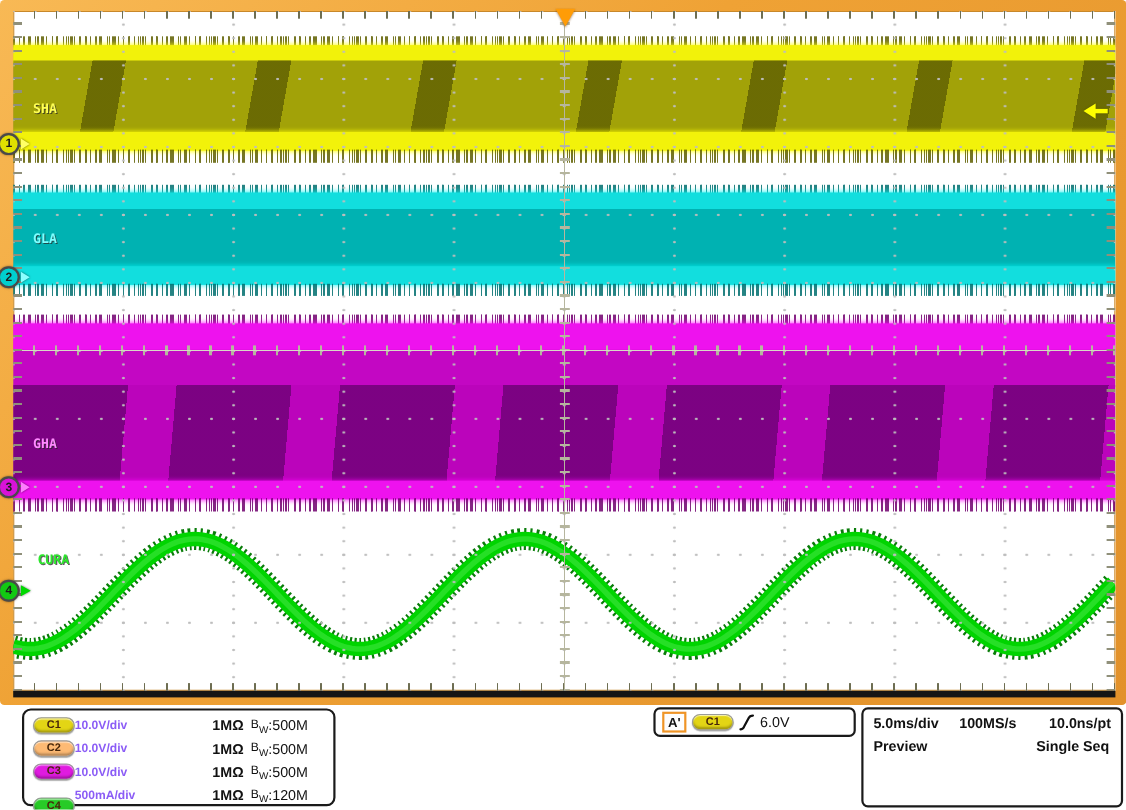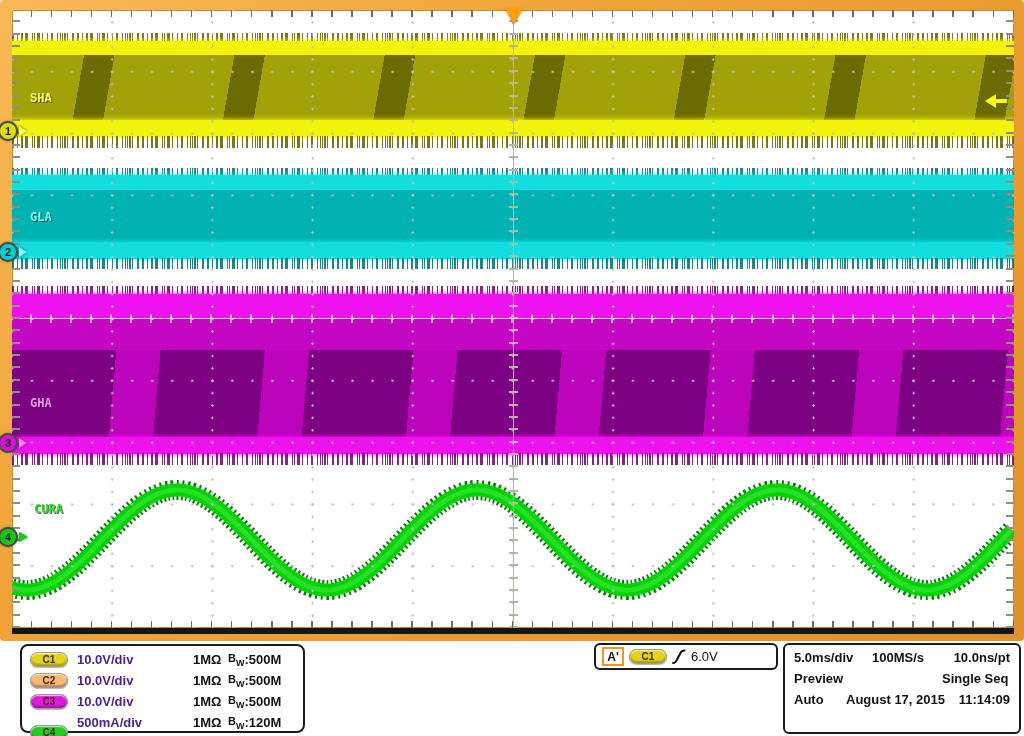--- a/index.html
+++ b/index.html
@@ -73,21 +73,21 @@
     background-image: repeating-linear-gradient(90deg, transparent 0 18.6px, #6e6e52 18.6px 20.04px); }
   .ticks-left { position:absolute; top:0; bottom:0; left:0; width:8px; pointer-events:none;
     background-image: repeating-linear-gradient(180deg, transparent 0 10.36px, #90907a 10.36px 12.36px); }
   .ticks-right { position:absolute; top:0; bottom:0; right:0; width:8px; pointer-events:none;
     background-image: repeating-linear-gradient(180deg, transparent 0 10.36px, #90907a 10.36px 12.36px); }
 
   
   .wave-label { position:absolute; font-family:"DejaVu Sans Mono", monospace;
     font-size:12px; font-weight:bold; letter-spacing:0px;
     text-shadow:1px 1px 0 rgba(40,40,40,.75); }
-  .lbl-sha  { left:18px; top:82px;  color:#ffff55;font-family:Liberation Mono, monospace; }
+  .lbl-sha  { left:18px; top:82px;  color:#ffff55; }
   .lbl-gla  { left:18px; top:200px; color:#7dffff; }
   .lbl-gha  { left:18px; top:386px; color:#ff8aff; }
   .lbl-cura { left:22px; top:492px; color:#2ce62c; }
 
   
   .ch-marker { position:absolute; left:-2px; width:20px; height:20px; border-radius:50%;
     border:2px solid #4a4a4a; display:flex; align-items:center; justify-content:center;
     font-size:11px; font-weight:bold; color:#1c1c1c; z-index:6;
     box-shadow:0 0 2px rgba(0,0,0,.5); }
   .ch-arrow { position:absolute; left:19px; width:0; height:0; z-index:6;
@@ -112,23 +112,23 @@
   
   .rbox { position:absolute; background:#fff; border:2px solid #1a1a1a; border-radius:8px; }
   .ch-box { left:20px; top:644px; width:285px; height:89px; padding:3px 0 0 8px; }
   .ch-row { position:relative; height:21px; display:flex; align-items:center; }
   .pill { width:38px; height:15px; border-radius:8px; border:1px solid #9a9a9a;
     box-shadow:inset 0 1px 1px rgba(255,255,255,.7), inset 0 -2px 2px rgba(0,0,0,.28), 0 1px 1px rgba(0,0,0,.3);
     display:flex; align-items:center; justify-content:center;
     font-size:10px; font-weight:bold; color:#47260a; flex:0 0 auto; }
   .pill-c1 { background:#e3d515; } .pill-c2 { background:#fdba74; }
   .pill-c3 { background:#e01be0; } .pill-c4 { background:#27cb27;margin-top:20px; }
-  .ch-scale { font-size:13px; font-weight:bold; color:#4c1d95; margin-left:9px; }
+  .ch-scale { font-size:11px; font-weight:bold; color:#8b5cf6; margin-left:0; }
   .ch-imp { position:absolute; left:163px; font-size:13px; font-weight:bold; color:#111; }
-  .ch-bw { position:absolute; left:198px; font-size:13px; font-weight:bold; color:#111; white-space:nowrap; }
+  .ch-bw { position:absolute; left:198px; font-size:13px; font-weight:normal; color:#111; white-space:nowrap; }
   .ch-bw .bw-b { font-size:11px; vertical-align:2px; }
   .ch-bw sub { font-size:9px; vertical-align:-2px; }
 
   .trig-box { left:594px; top:643px; width:184px; height:27px; border-radius:6px;
     display:flex; align-items:center; padding-left:6px; gap:5px; }
   .asrc { width:22px; height:19px; border:2px solid #ef9426; background:#fdfdfd;
     display:flex; align-items:center; justify-content:center;
     font-size:12px; font-weight:bold; color:#111; flex:0 0 auto; }
   .slope-svg { width:14px; height:18px; flex:0 0 auto; }
   .trig-lvl-txt { font-size:13px; font-weight:normal; color:#111; }
@@ -247,20 +247,15 @@
   <div class="rbox tb-box">
     <div class="tb-row">
       <span class="tb-l">5.0ms/div</span>
       <span class="p-78">100MS/s</span>
       <span class="tb-r">10.0ns/pt</span>
     </div>
     <div class="tb-row">
       <span class="tb-l">Preview</span>
       <span class="p-108">Single Seq</span>
     </div>
-    <div class="tb-row">
-      <span class="tb-l">Auto</span>
-      <span class="p-50">August 17, 2015</span>
-      <span class="tb-r">11:14:09</span>
-    </div>
   </div>
 
 </div>
 
 </body></html>

